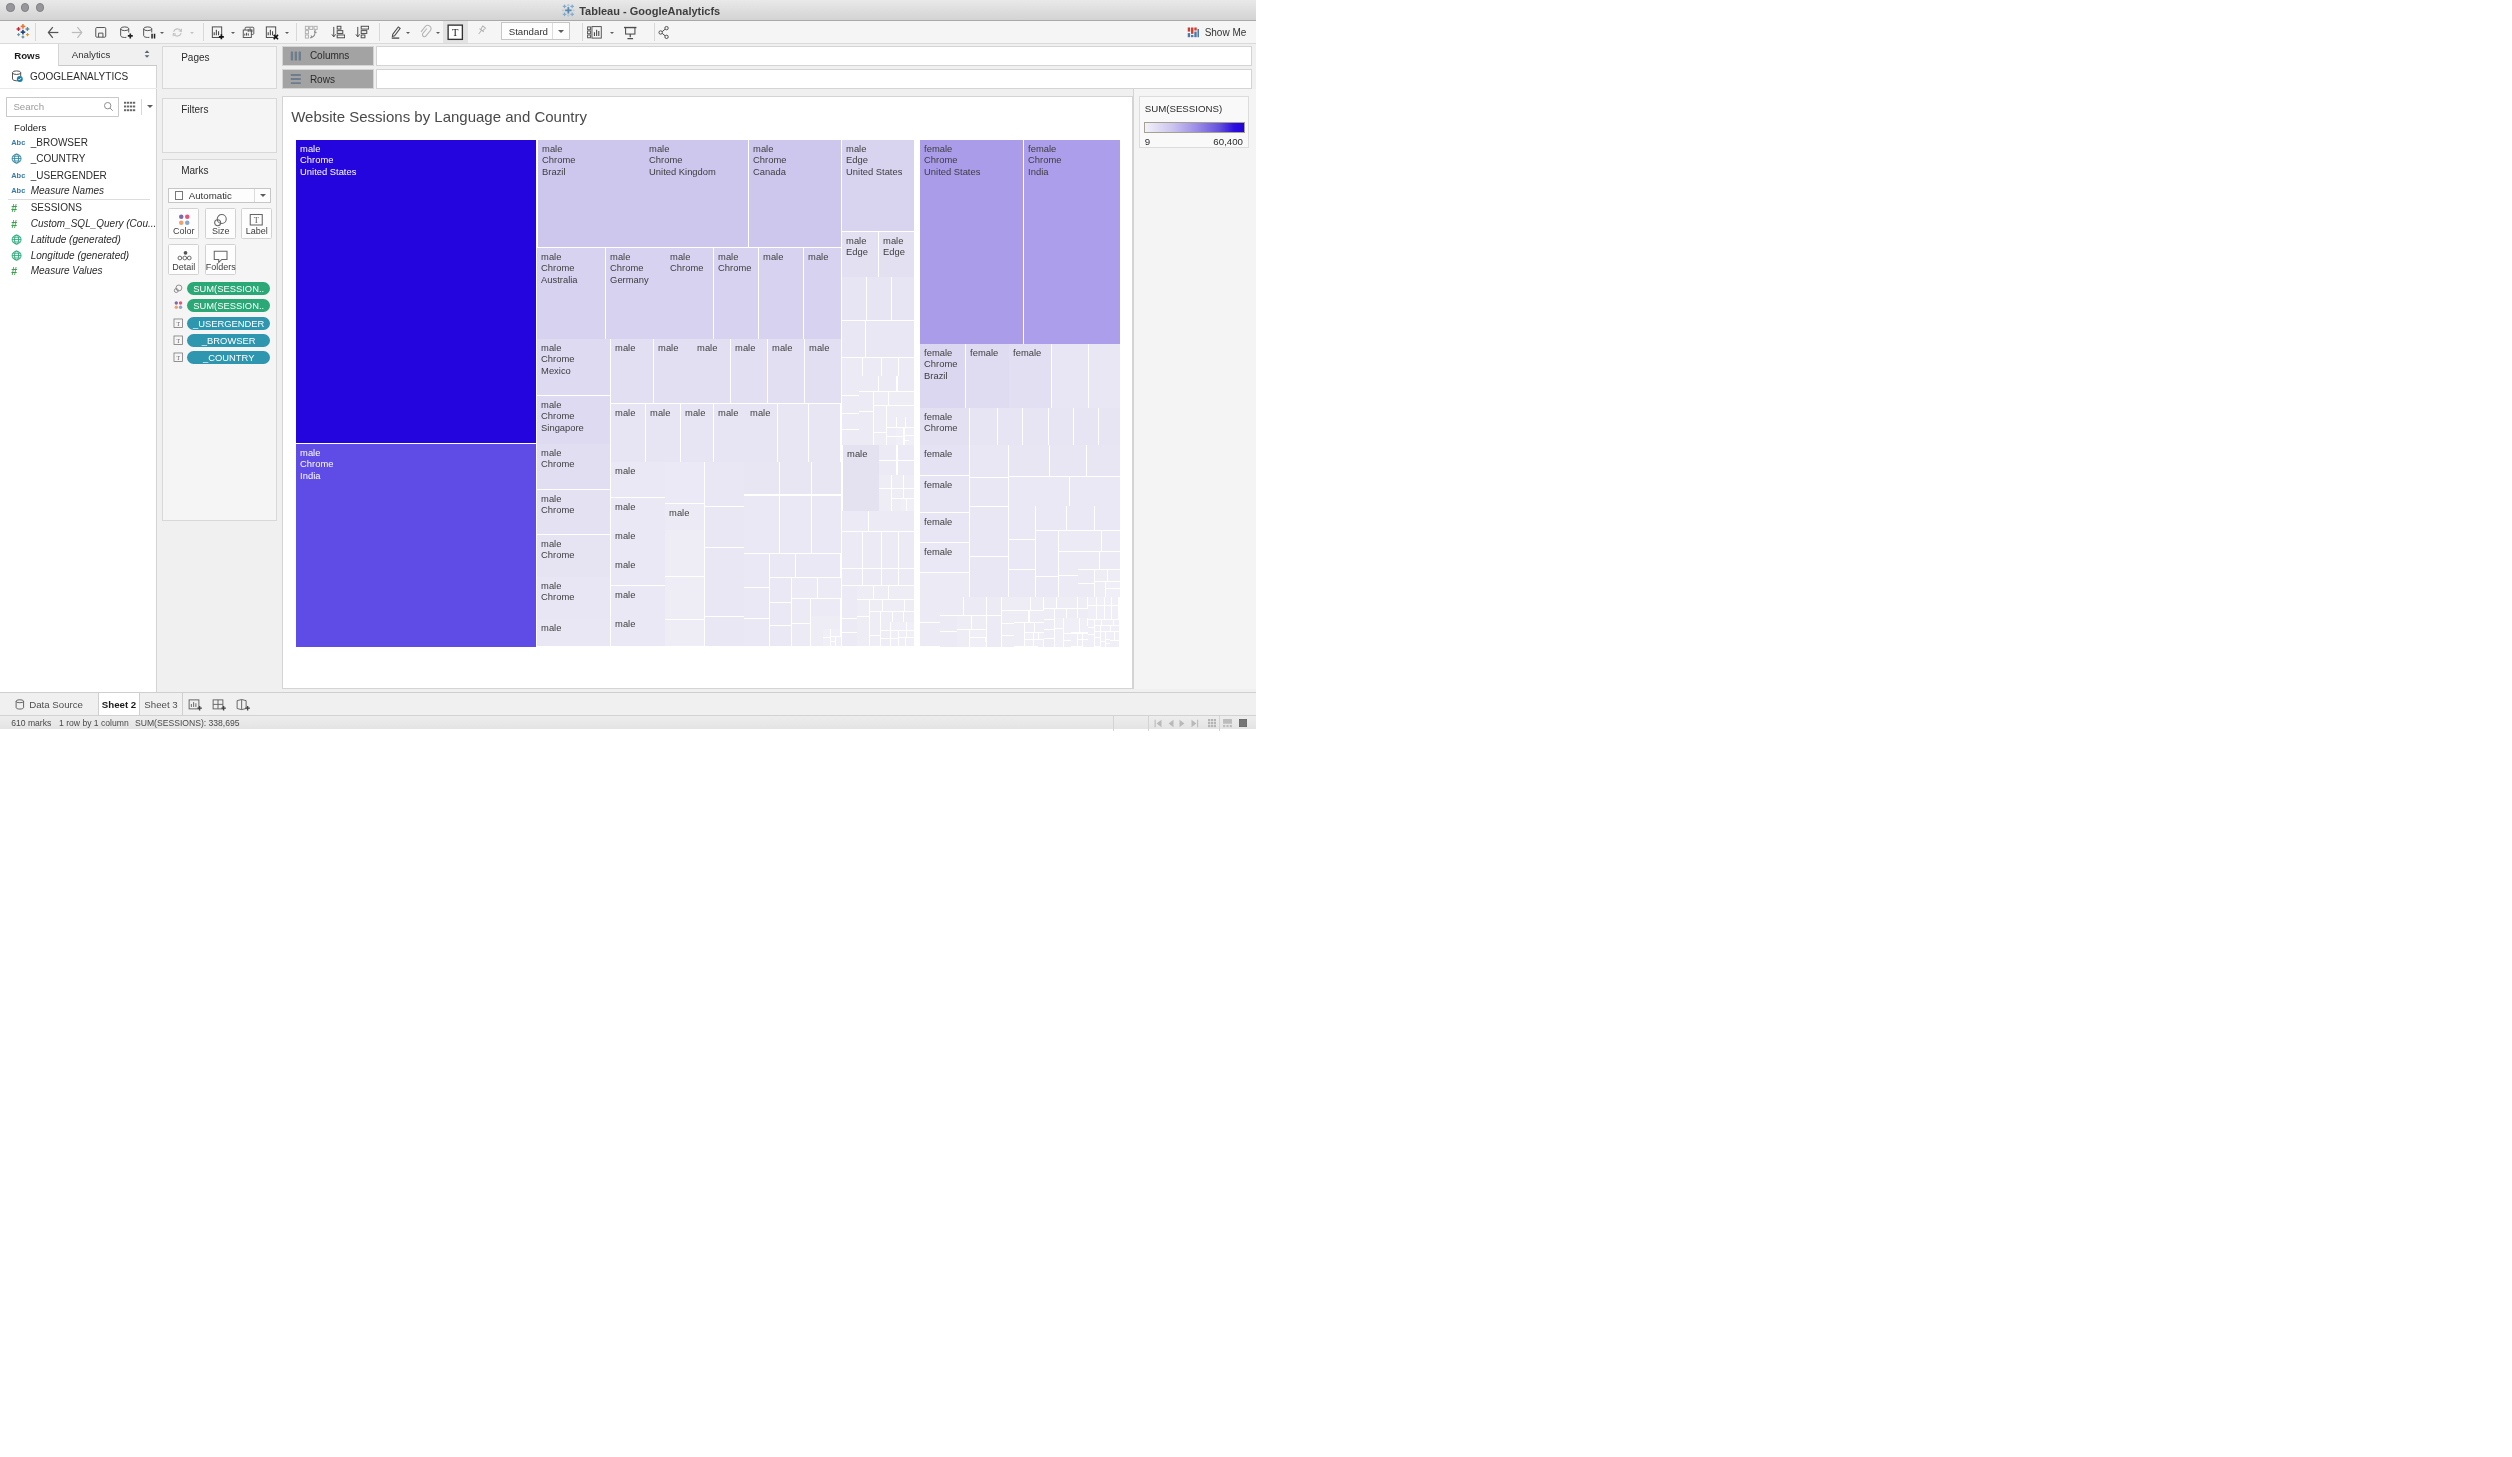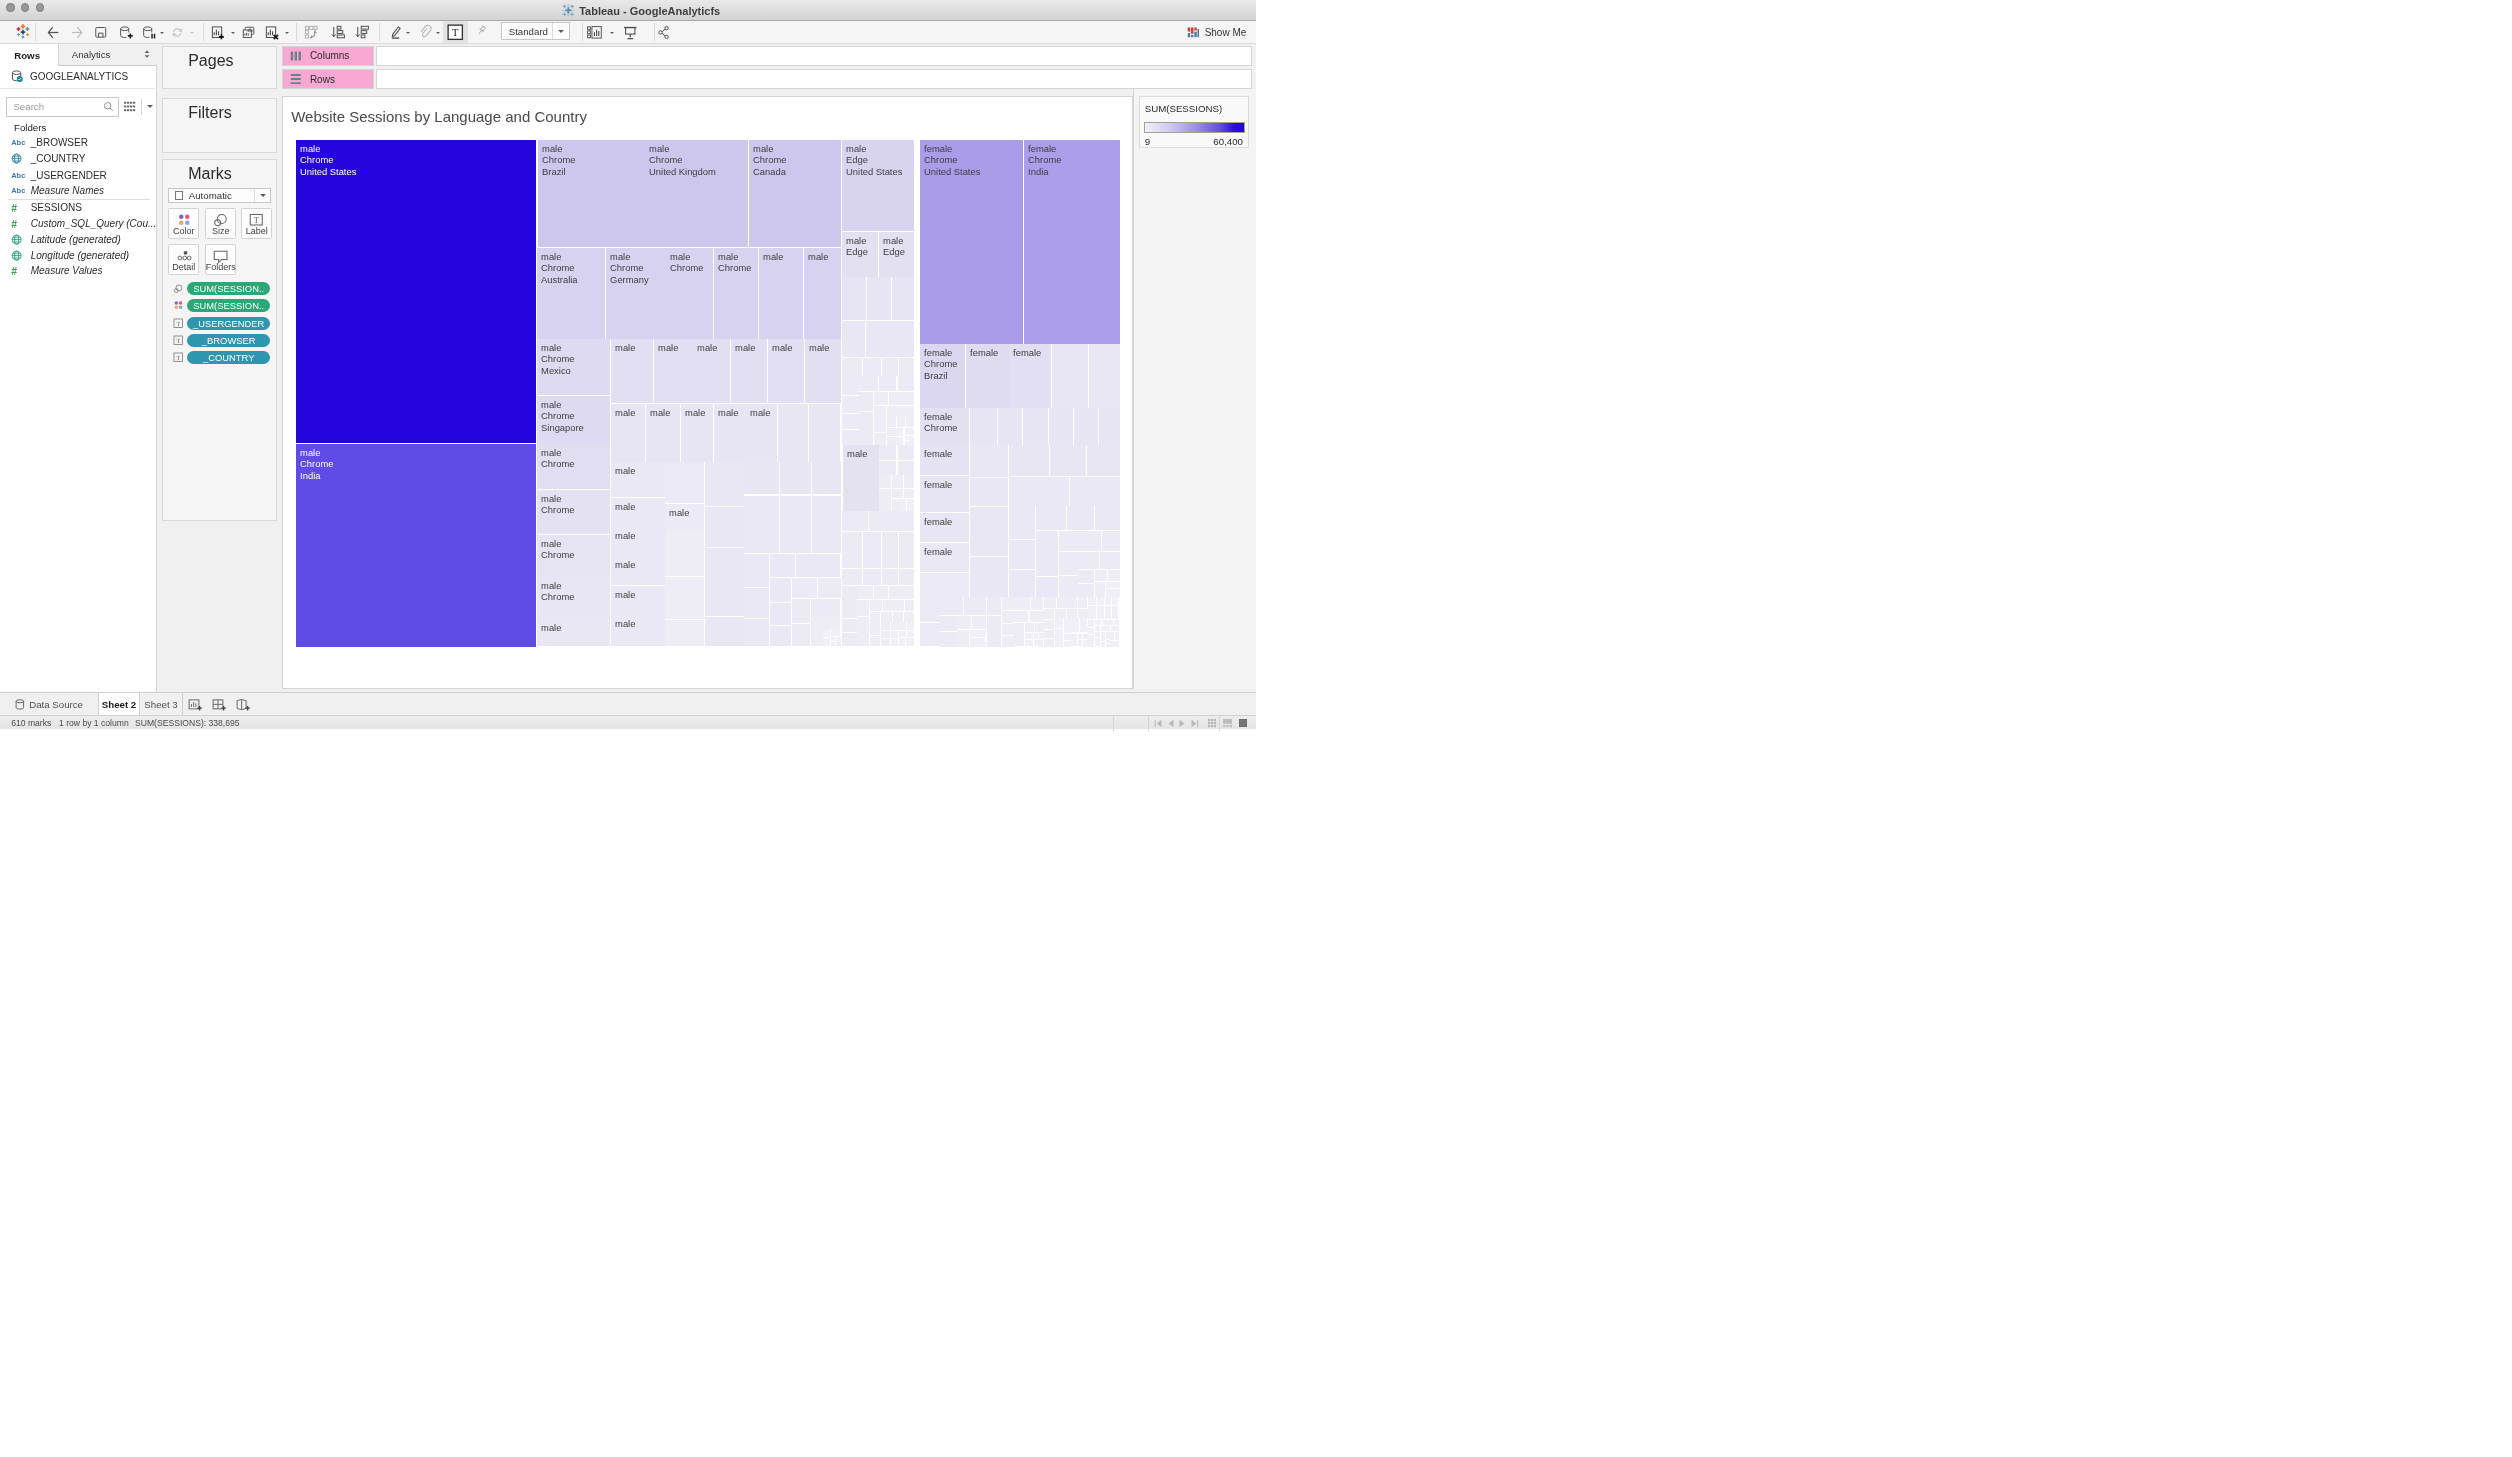--- a/index.html
+++ b/index.html
@@ -34,33 +34,33 @@
 .frow{position:absolute;left:0;width:157px;height:15.5px;display:flex;align-items:center}
 .frow .fic{width:19.5px;margin-left:11.2px;display:flex;justify-content:flex-start;align-items:center;flex:none}
 .frow .ftx{font-size:10px;color:#2b2b2b;white-space:nowrap}
 .frow .it{font-style:italic}
 .abc{font-size:7.5px;color:#3a7ca8;font-weight:bold;letter-spacing:0}
 .hashg{font-size:10.5px;color:#3aa14c;font-weight:bold}
 #fieldsep{position:absolute;left:7.5px;width:142px;height:0.7px;background:#dcdcdc}
 
 #cardcol{position:absolute;left:157px;top:44px;width:125px;height:648px;background:#f0f0f0}
 .card{position:absolute;background:#f5f5f5;border:0.7px solid #d8d8d8}
-.cardtitle{font-size:16px;color:#2b2b2b;position:absolute;left:25px;top:5.2px}
+.cardtitle{font-size:10px;color:#2b2b2b;position:absolute;left:18px;top:5.2px}
 #autobox{position:absolute;left:5.2px;top:28px;width:103px;height:15px;background:#fdfdfd;border:0.7px solid #c6c6c6;display:flex;align-items:center}
 #autobox .sq{width:8.2px;height:8.2px;border:1.1px solid #777;margin-left:5.2px}
 #autobox .tx{font-size:9.7px;color:#333;margin-left:6px;flex:1}
 #autobox .dd{width:16.5px;height:100%;border-left:0.7px solid #dcdcdc;display:flex;align-items:center;justify-content:center}
 .mbtn{position:absolute;width:31px;height:31px;background:#fdfdfd;border:0.7px solid #d2d2d2;border-radius:1.5px;display:flex;flex-direction:column;align-items:center;justify-content:flex-end}
 .mbtn .cap{font-size:9px;color:#404040;margin-bottom:2.2px}
 .mbtn svg{position:absolute;top:3.7px}
 .pill{position:absolute;left:24px;width:83px;height:13px;border-radius:6.7px;color:#fff;font-size:9.4px;display:flex;align-items:center;justify-content:center}
 .pill.green{background:#2aa876}
 .pill.blue{background:#2e96ae}
 .pillic{position:absolute;left:10px;width:10.5px;height:10.5px}
-.shelfbox{position:absolute;border:0.7px solid #d4d4d4;background:#f9a8d4;display:flex;align-items:center}
+.shelfbox{position:absolute;border:0.7px solid #d4d4d4;background:#a3a3a3;display:flex;align-items:center}
 .shelfbox .lbl{font-size:10px;color:#2b2b2b;margin-left:7.5px}
 #sheetcard{position:absolute;left:282px;top:96px;width:851px;height:593px;background:#fff;border:0.7px solid #d4d4d4}
 #vtitle{position:absolute;left:8.2px;top:10.5px;font-size:15px;color:#4a4a4a}
 #treemap{position:absolute;left:13px;top:43px;width:825px;height:507px}
 .tc{position:absolute}
 .cl{padding:2.6px 1.5px 0 4.1px;line-height:1.22;white-space:nowrap;overflow:hidden}
 
 #legendpanel{position:absolute;left:1133px;top:89px;width:123px;height:600px;background:#f4f4f4;border-left:0.7px solid #d4d4d4}
 #legendcard{position:absolute;left:5.2px;top:6.7px;width:110px;height:52px;background:#f9f9f9;border:0.7px solid #dcdcdc}
 #legendcard .t{position:absolute;left:4.5px;top:6.7px;font-size:9.7px;color:#2b2b2b}

